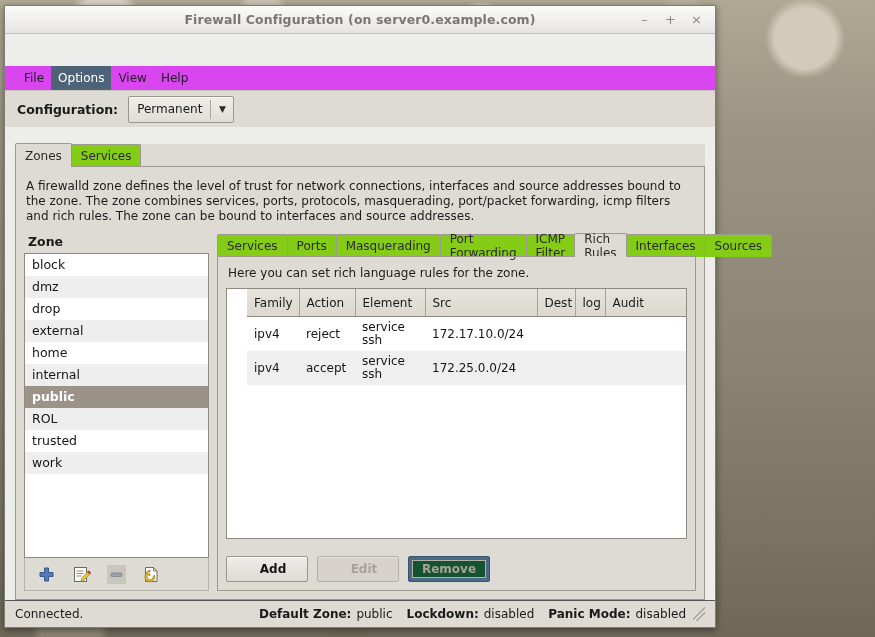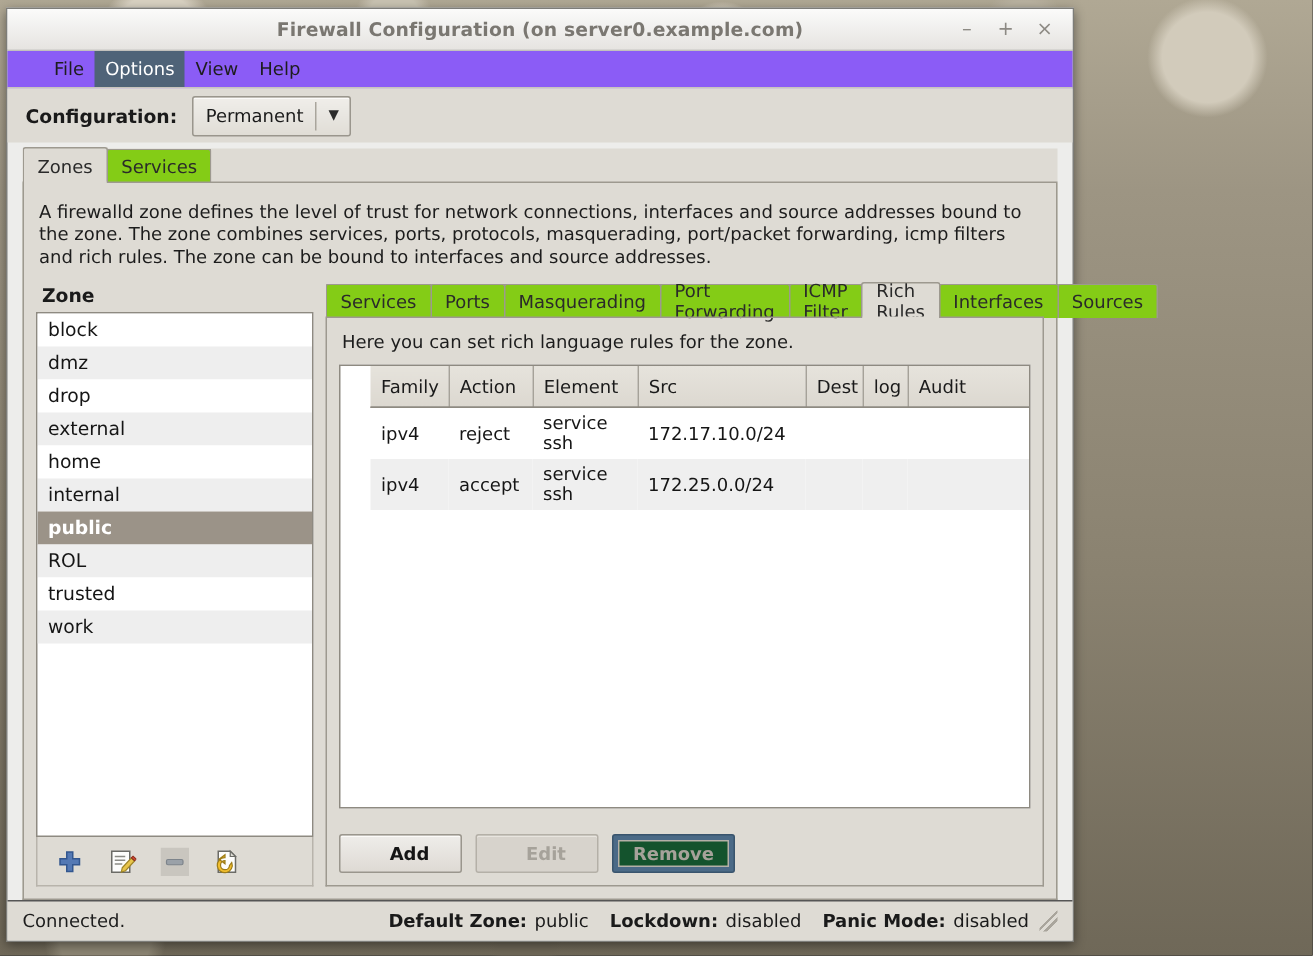--- a/index.html
+++ b/index.html
@@ -82,25 +82,26 @@
     color: #8d8a84;
     font-size: 13px;
     cursor: default;
     user-select: none;
   }
 
   
   .menubar {
     height: 24px;
     flex: 0 0 24px;
-    background: #8b5cf6;
+    background: #d946ef;
     border-bottom: 1px solid #c8c5bd;
     display: flex;
     align-items: stretch;
-    padding-left: 24px;
+    padding-left: 12px;
+    margin-top: 32px;
   }
   .menuitem {
     padding: 0 7px;
     display: flex;
     align-items: center;
     font-size: 12px;
     color: #1d1d1d;
     cursor: default;
   }
   .menuitem.active {
@@ -146,21 +147,21 @@
   .combo .arrow {
     width: 22px;
     text-align: center;
     font-size: 9px;
     color: #2b2b2b;
   }
 
   
   .notebook-outer {
     flex: 1 1 auto;
-    margin: 4px 10px 0 10px;
+    margin: 17px 10px 0 10px;
     display: flex;
     flex-direction: column;
     min-height: 0;
     background: #dedbd4;
   }
   .tabstrip {
     display: flex;
     align-items: flex-end;
     height: 23px;
     flex: 0 0 23px;

